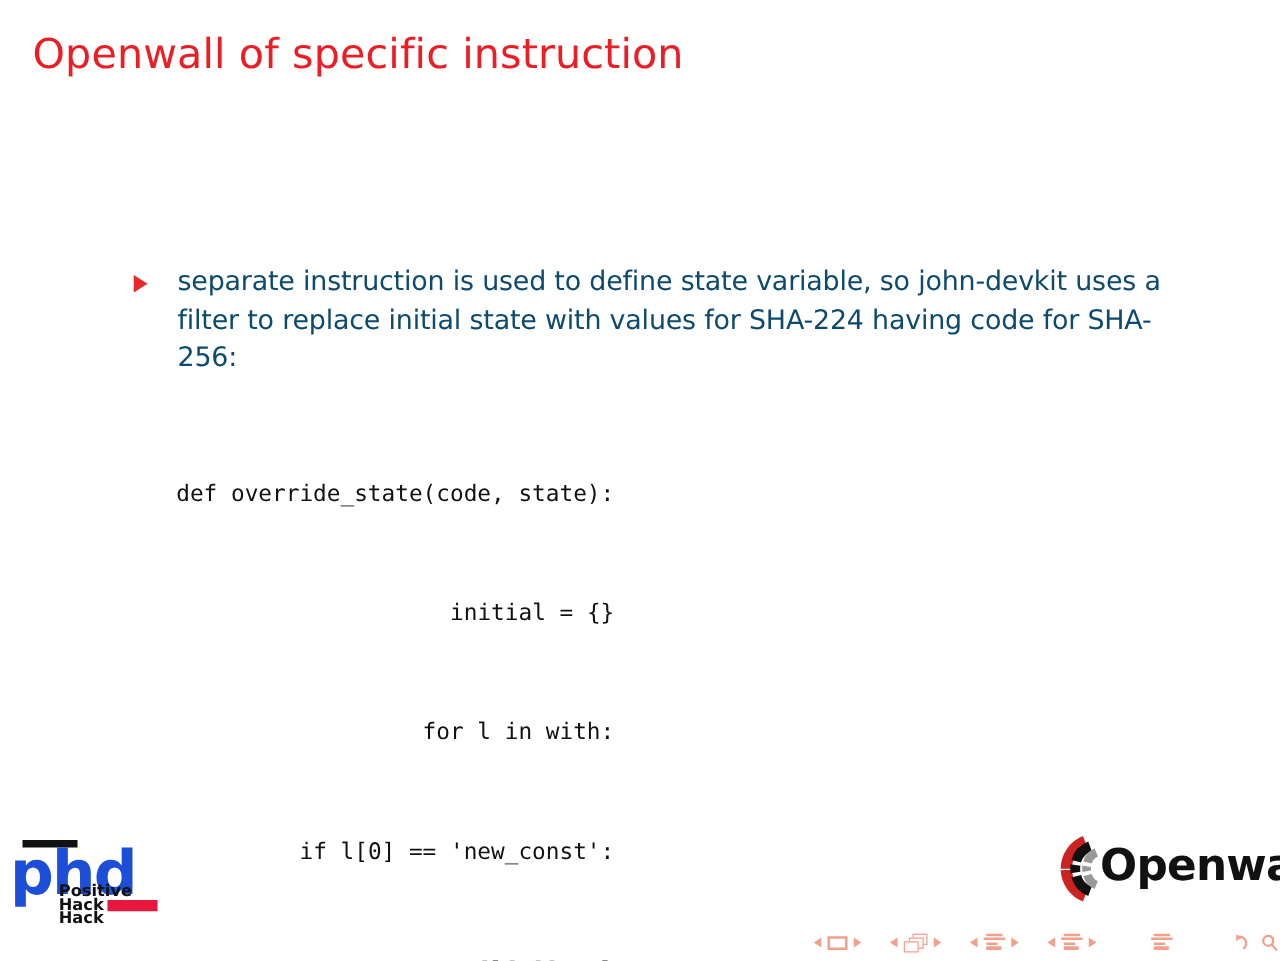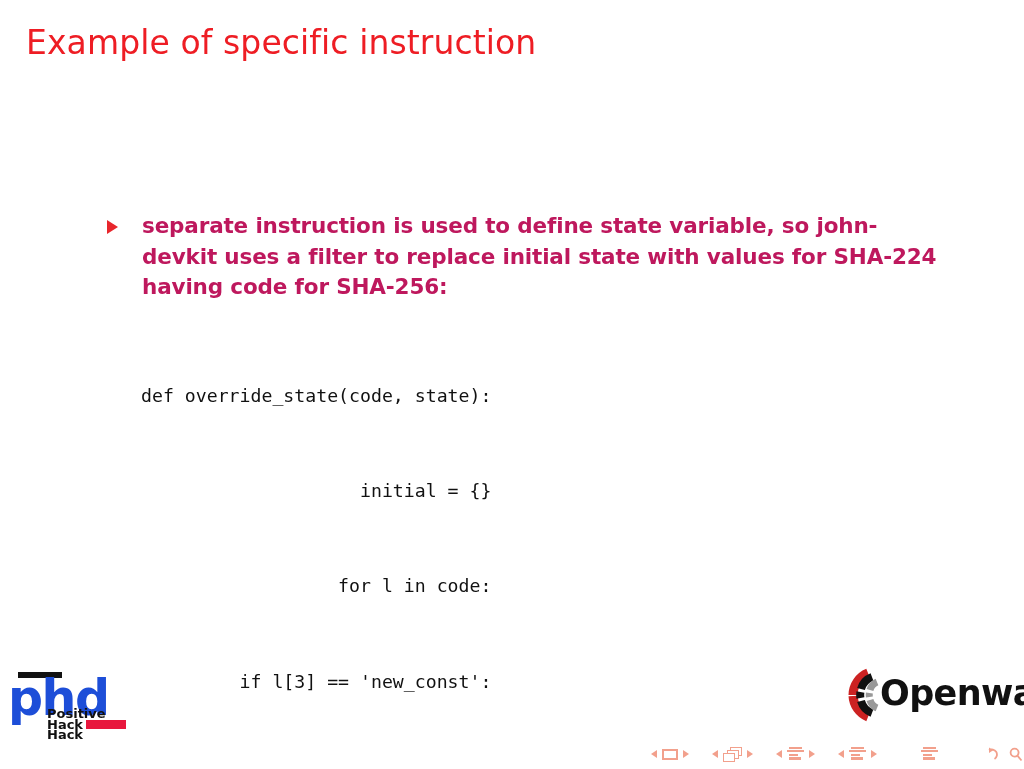--- a/index.html
+++ b/index.html
@@ -57,22 +57,22 @@
     height: 0;
     border-left: 11px solid #e8262c;
     border-top: 7px solid transparent;
     border-bottom: 7px solid transparent;
   }
 
   .bullet-text {
     font-family: "DejaVu Sans", sans-serif;
     font-size: 21.5px;
     line-height: 30.7px;
-    color: #be185d;
-    font-weight: 700;
+    color: #0c4a6e;
+    font-weight: 400;
     letter-spacing: -0.15px;
     max-width: 800px;
   }
 
   
   .code-block {
     position: absolute;
     left: 141px;
     top: 316px;
     font-family: "DejaVu Sans Mono", monospace;
@@ -211,34 +211,34 @@
 
   .nav-spacer { width: 26px; }
 
   .nav-sym { margin: 0 5px; display: flex; align-items: center; }
 </style>
 </head>
 <body>
 
 <div class="slide">
 
-  <div class="slide-title">Example of specific instruction</div>
+  <div class="slide-title">Openwall of specific instruction</div>
 
   <div class="body-block">
     <div class="bullet-row">
       <span class="bullet-marker"></span>
       <div class="bullet-text">separate instruction is used to define state variable, so john-devkit uses a filter to replace initial state with values for SHA-224 having code for SHA-256:</div>
     </div>
   </div>
 
   <div class="code-block">
     <span class="code-line">def override_state(code, state):</span>
     <span class="code-line">    initial = {}</span>
-    <span class="code-line">    for l in code:</span>
-    <span class="code-line">        if l[3] == 'new_const':</span>
+    <span class="code-line">    for l in with:</span>
+    <span class="code-line">        if l[0] == 'new_const':</span>
     <span class="code-line">            consts[l[1]] = l</span>
     
     
     
   </div>
 
   <div class="phd-logo">
     <div class="phd-overbar"></div>
     <div class="phd-word">phd</div>
     <div class="phd-tagline">

